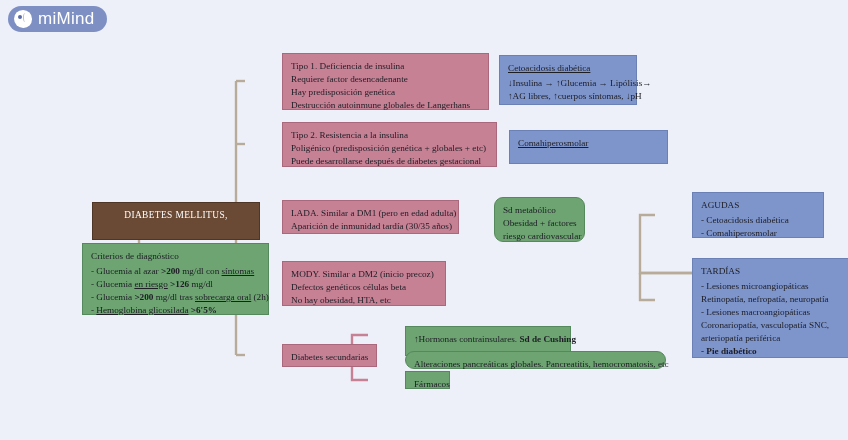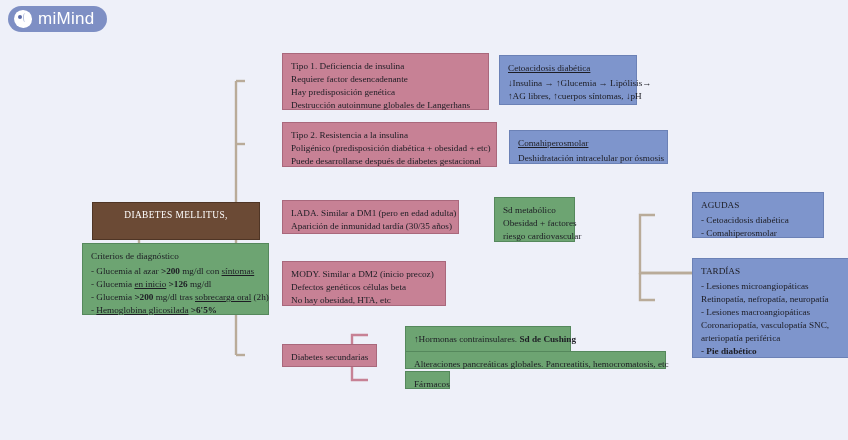--- a/index.html
+++ b/index.html
@@ -53,25 +53,25 @@
   
   #n-root        {left:55px; top:202px; width:168px; height:38px;
                   display:flex;flex-direction:row;justify-content:center;
                   font-size:9.4px;letter-spacing:.4px;}
   #n-criterios   {left:45px; top:243px; width:187px; height:72px;}
   #n-tipo1       {left:245px;top:53px;  width:207px; height:57px;}
   #n-cetoacidosis{left:462px;top:55px;  width:138px; height:50px;}
   #n-tipo2       {left:245px;top:122px; width:215px; height:45px;}
   #n-coma        {left:472px;top:130px; width:159px; height:34px;}
   #n-lada        {left:245px;top:200px; width:177px; height:34px;}
-  #n-sdmet       {left:457px;top:197px; width:81px;  height:45px;}
+  #n-sdmet       {left:457px;top:197px; width:91px;  height:45px;border-radius:9px;}
   #n-mody        {left:245px;top:261px; width:164px; height:45px;}
   #n-secundarias {left:245px;top:344px; width:95px;  height:23px;}
   #n-hormonas    {left:368px;top:326px; width:166px; height:30px;}
-  #n-pancreaticas{left:368px;top:351px; width:261px; height:18px;}
+  #n-pancreaticas{left:368px;top:351px; width:261px; height:18px;border-radius:9px;}
   #n-farmacos    {left:368px;top:371px; width:45px;  height:18px;}
   #n-complic     {left:722px;top:263px; width:90px;  height:21px;}
   #n-agudas      {left:655px;top:192px; width:132px; height:46px;}
   #n-tardias     {left:655px;top:258px; width:180px; height:100px;}
 </style>
 </head>
 <body>
 
 <div id="canvas">
 
@@ -117,21 +117,21 @@
   <div class="node brown" id="n-root">
     <div class="ln">DIABETES MELLITUS,</div>
   </div>
 
   <div class="node green" id="n-criterios">
     <div class="hd">Criterios de diagnóstico</div>
     <div class="ln">
       <span>- Glucemia al azar </span><span class="b">&gt;200</span><span> mg/dl con </span><span class="u">síntomas</span><span></span>
     </div>
     <div class="ln">
-      <span>- Glucemia </span><span class="u">en inicio</span><span> </span><span class="b">&gt;126</span><span> mg/dl</span>
+      <span>- Glucemia </span><span class="u">en riesgo</span><span> </span><span class="b">&gt;126</span><span> mg/dl</span>
     </div>
     <div class="ln">
       <span>- Glucemia </span><span class="b">&gt;200</span><span> mg/dl tras </span><span class="u">sobrecarga oral</span><span> (2h)</span>
     </div>
     <div class="ln">
       <span>- </span><span class="u">Hemoglobina glicosilada</span><span> </span><span class="b">&gt;6'5%</span><span></span>
     </div>
   </div>
 
   <div class="node pink" id="n-tipo1">
@@ -142,27 +142,26 @@
   </div>
 
   <div class="node blue" id="n-cetoacidosis">
     <div class="ln u hd">Cetoacidosis diabética</div>
     <div class="ln">↓Insulina → ↑Glucemia → Lipólisis→</div>
     <div class="ln">↑AG libres, ↑cuerpos síntomas, ↓pH</div>
   </div>
 
   <div class="node pink" id="n-tipo2">
     <div class="ln">Tipo 2. Resistencia a la insulina</div>
-    <div class="ln">Poligénico (predisposición diabética + obesidad + etc)</div>
+    <div class="ln">Poligénico (predisposición genética + globales + etc)</div>
     <div class="ln">Puede desarrollarse después de diabetes gestacional</div>
   </div>
 
   <div class="node blue" id="n-coma">
     <div class="ln u hd">Comahiperosmolar</div>
-    <div class="ln">Deshidratación intracelular por ósmosis</div>
   </div>
 
   <div class="node pink" id="n-lada">
     <div class="ln">LADA. Similar a DM1 (pero en edad adulta)</div>
     <div class="ln">Aparición de inmunidad tardía (30/35 años)</div>
   </div>
 
   <div class="node green" id="n-sdmet">
     <div class="ln">Sd metabólico</div>
     <div class="ln">Obesidad + factores</div>

